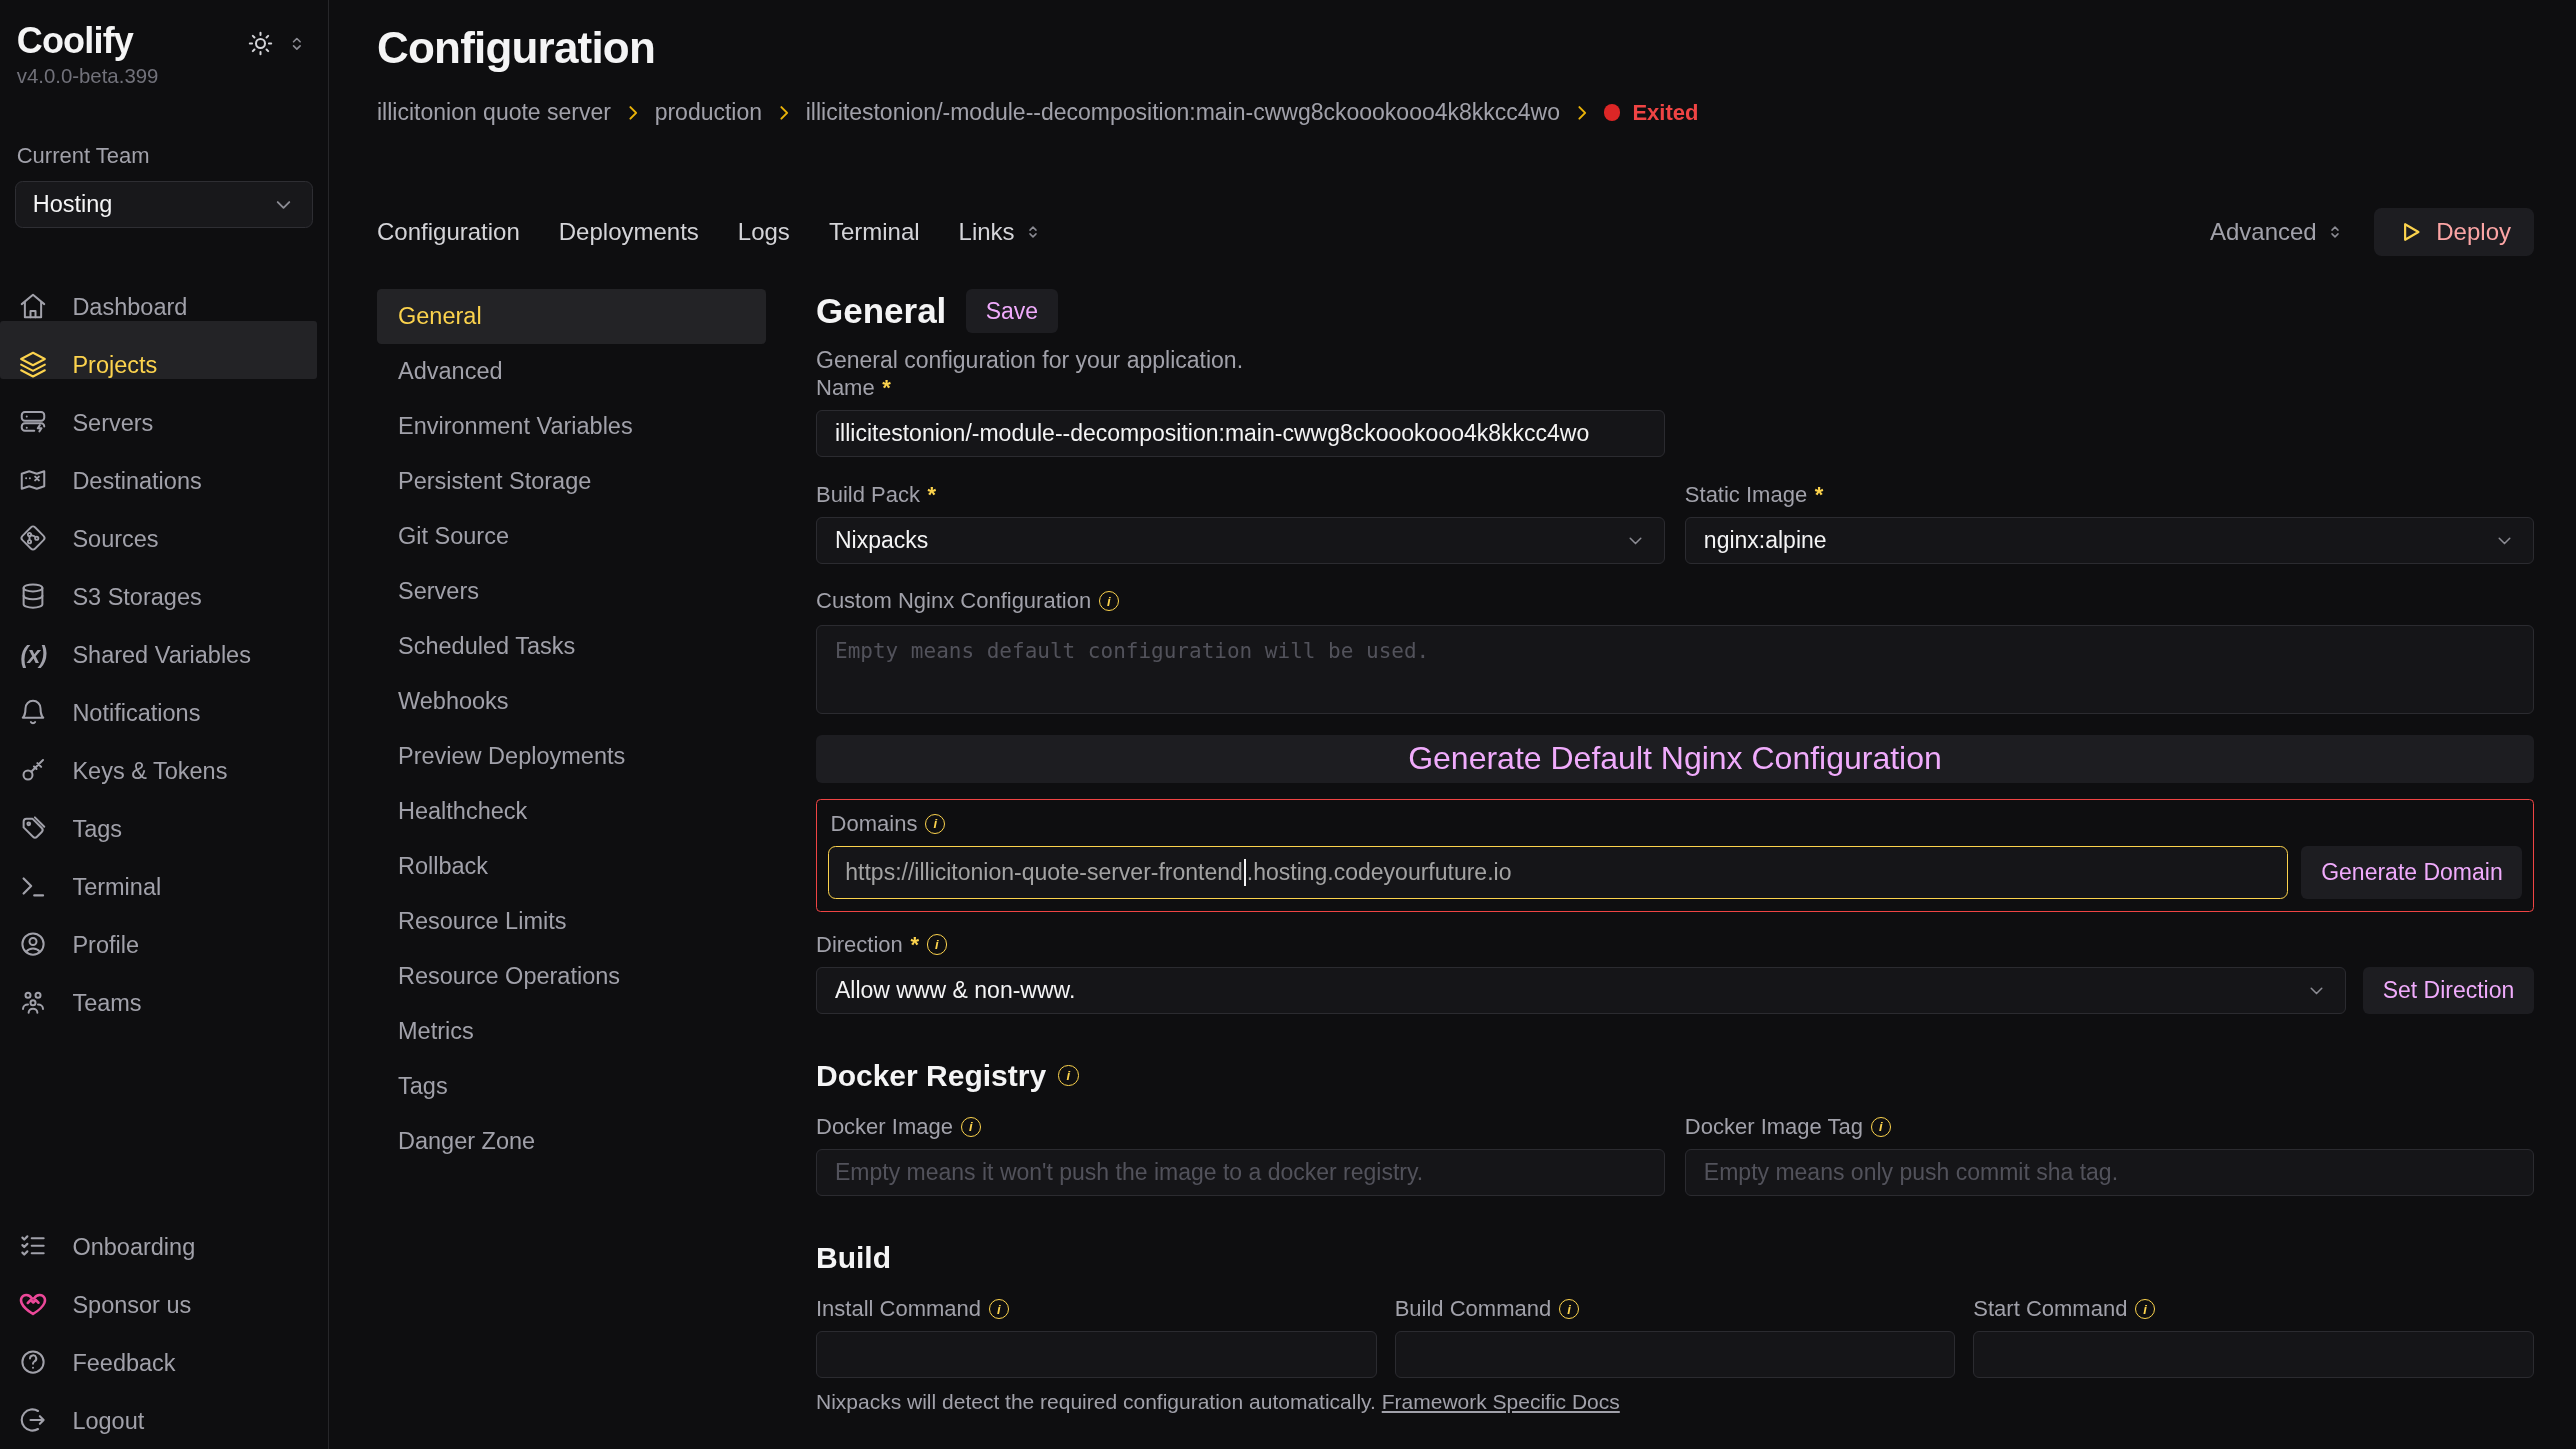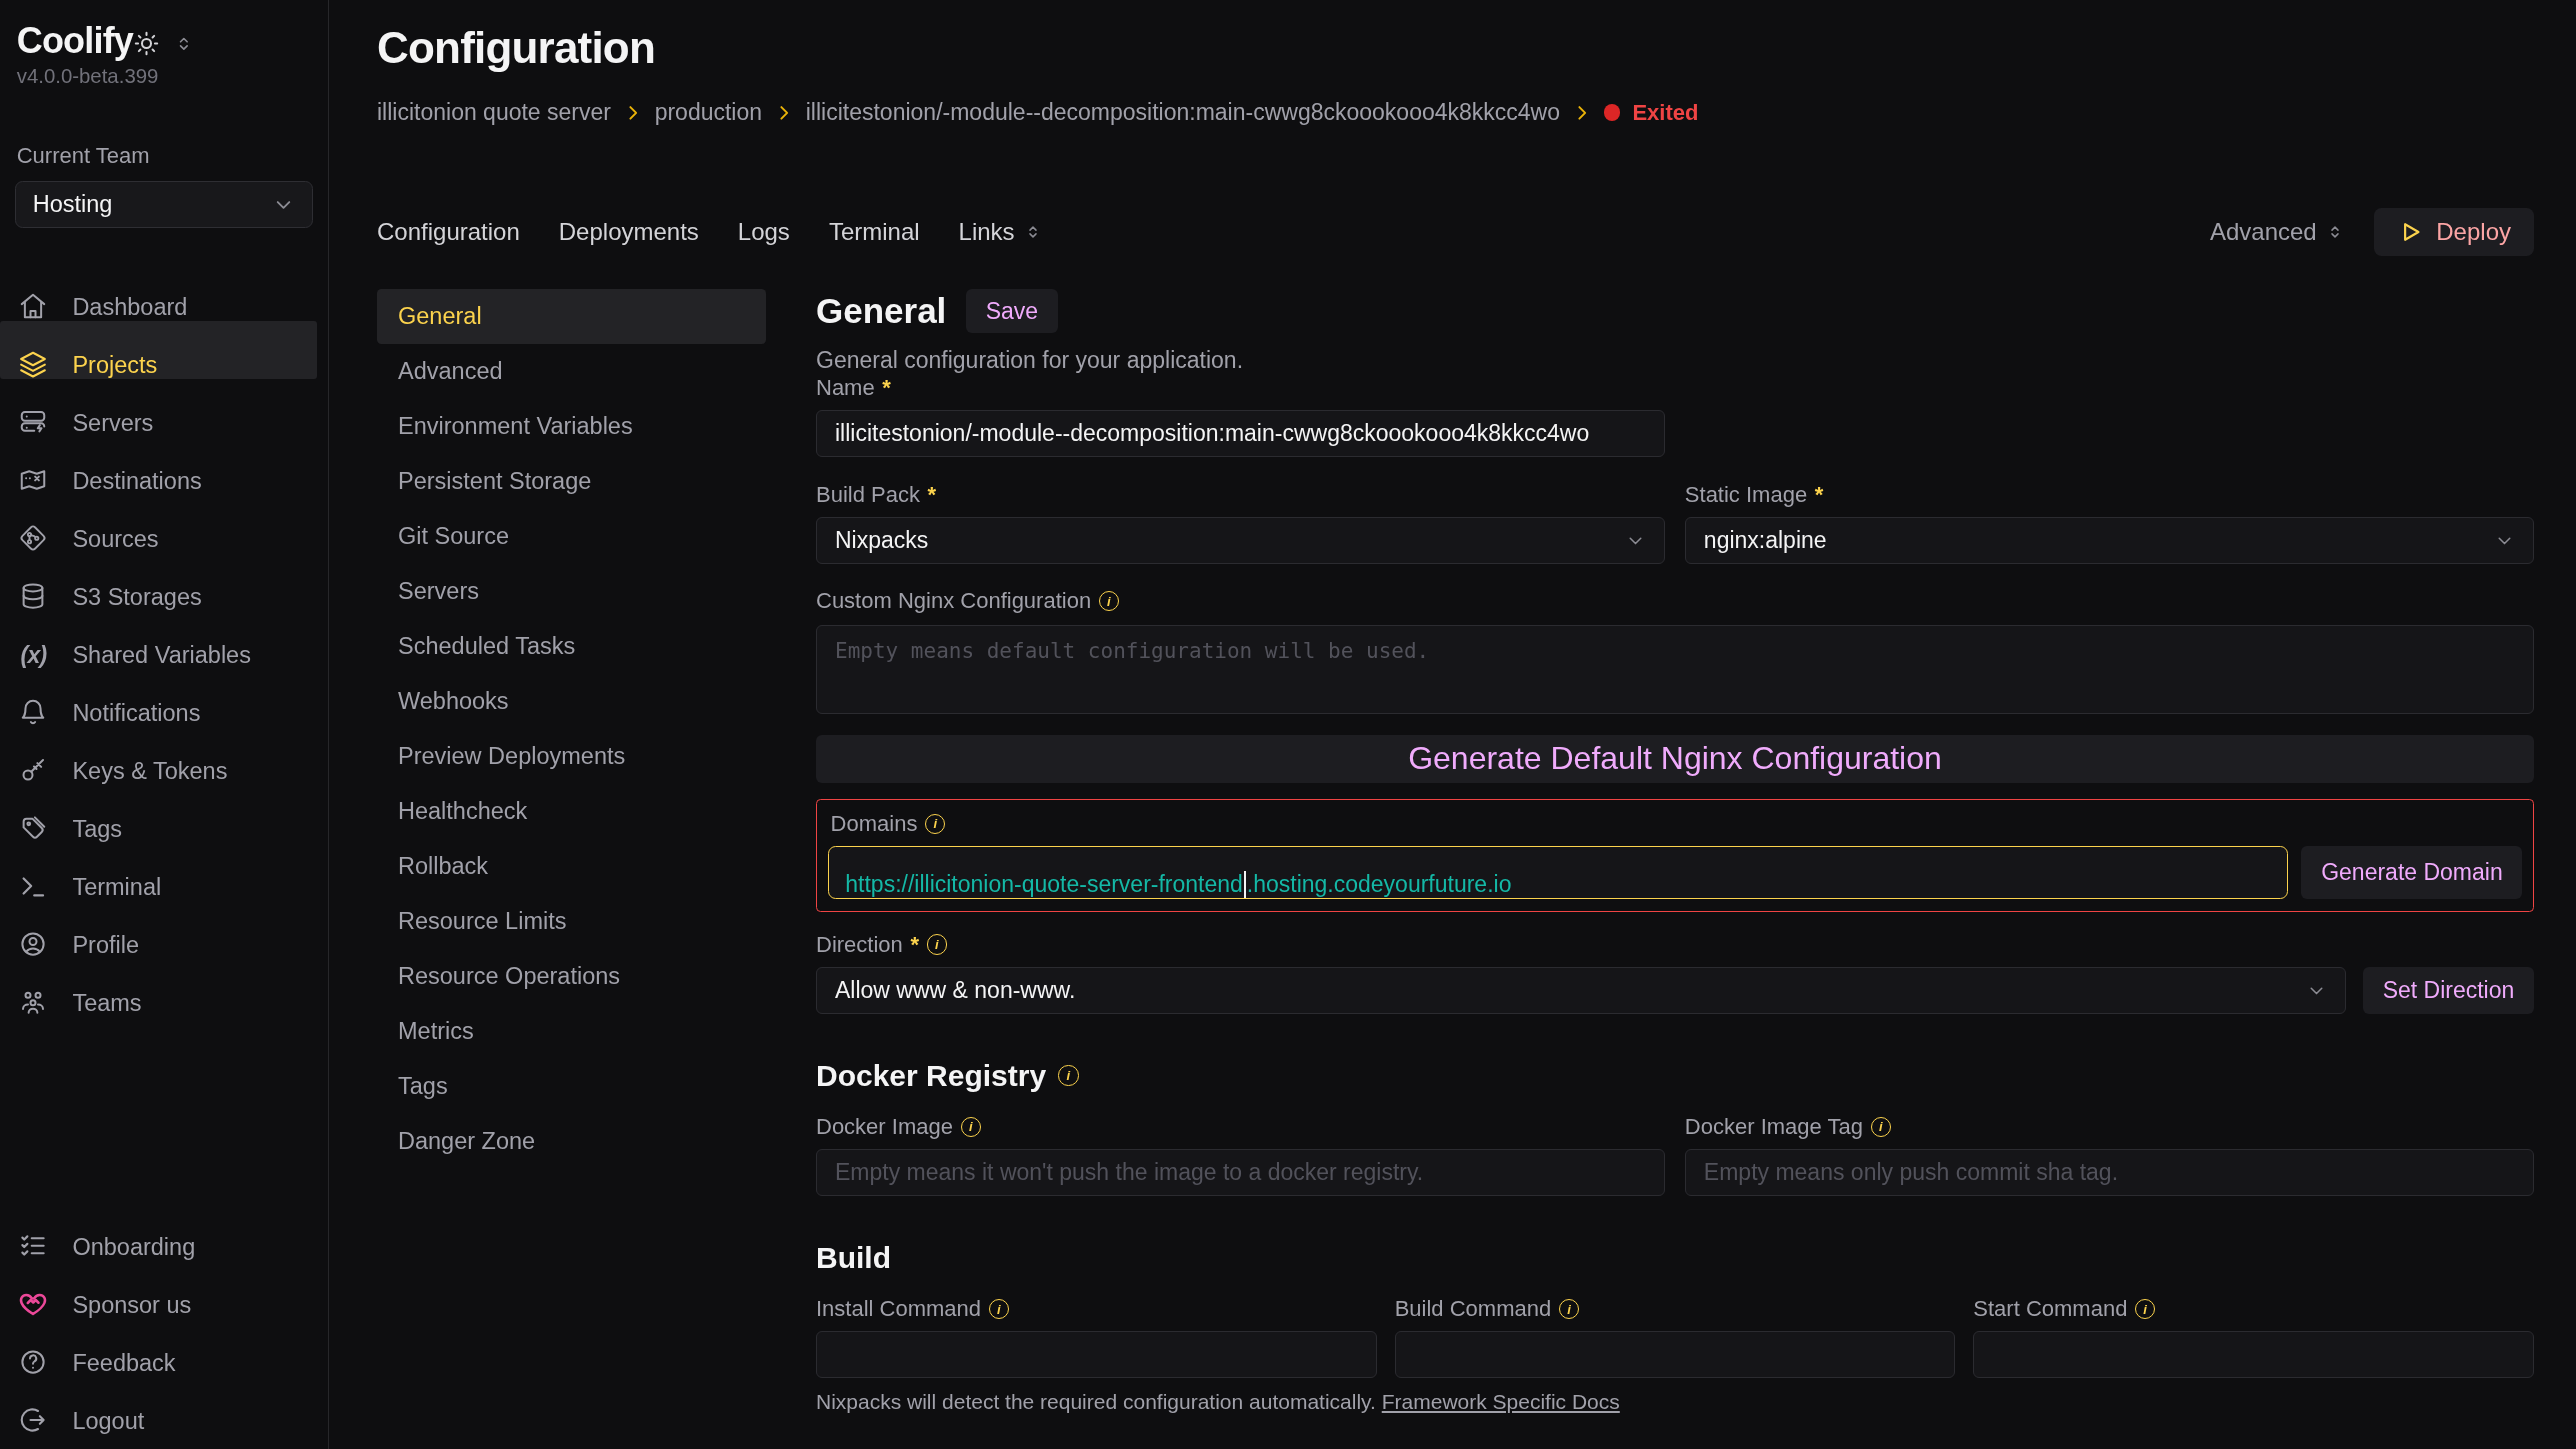--- a/index.html
+++ b/index.html
@@ -12,21 +12,21 @@
   }
   .app { display:flex; width:100%; height:100%; }
 
   
   .sidebar {
     width:329px; min-width:329px; height:100%;
     border-right:0.8px solid #27272a;
     display:flex; flex-direction:column;
     padding:19.7px 0 13.6px 0;
   }
-  .logo-row { display:flex; align-items:flex-start; padding:0 21px 0 16.7px; }
+  .logo-row { display:flex; align-items:flex-start; justify-content:space-between; padding:0 21px 0 16.7px; }
   .logo-row h1 { font-size:36px; font-weight:700; letter-spacing:-0.8px; }
   .logo-icons { display:flex; align-items:center; gap:13.6px; margin-top:10.6px; }
   .icon { display:inline-flex; align-items:center; justify-content:center; }
   .icon svg { display:block; }
   .version { color:#71717a; font-size:20.4px; padding-left:16.7px; margin-top:3px; }
   .team-label { color:#a1a1aa; font-size:22px; padding-left:16.7px; margin-top:55px; }
   .team-select {
     margin:12px 15px 0 15px; height:47px;
     background:#18181b; border:0.8px solid #2e2e33; border-radius:7.6px;
     display:flex; align-items:center; justify-content:space-between;
@@ -121,22 +121,22 @@
   .fullbtn { width:100%; margin-top:15px; height:48px; font-size:32px; }
 
   .domains-box {
     margin-top:16.7px; border:1.5px solid #ef4444; border-radius:4.5px;
     padding:9px 10.6px 12px 10.6px;
   }
   .domains-box .label { margin-left:3px; }
   .domains-row { display:flex; align-items:stretch; gap:13.6px; margin-top:7.6px; }
   .domain-input {
     flex:1; height:53px; background:#151518; border:1.5px solid #fcd34d;
-    border-radius:7.6px; display:flex; align-items:flex-end; padding:0 16.7px;
-    font-size:23px; color:#14b8a6; white-space:nowrap; overflow:hidden; cursor:text;
+    border-radius:7.6px; display:flex; align-items:center; padding:0 16.7px;
+    font-size:23px; color:#a3a3a3; white-space:nowrap; overflow:hidden; cursor:text;
   }
   .caret { display:inline-block; width:2.3px; height:27px; background:#f4f4f5; margin:0 0.8px; }
   .domains-row .btn { height:auto; }
 
   .direction-row { display:flex; align-items:stretch; gap:16.7px; margin-top:7.6px; }
   .direction-row .select { margin-top:0; flex:1; }
   .direction-row .btn { height:47px; }
 
   .h3 { font-size:30px; font-weight:700; display:flex; align-items:center; gap:12px; }
   .mt-sec { margin-top:45px; }

